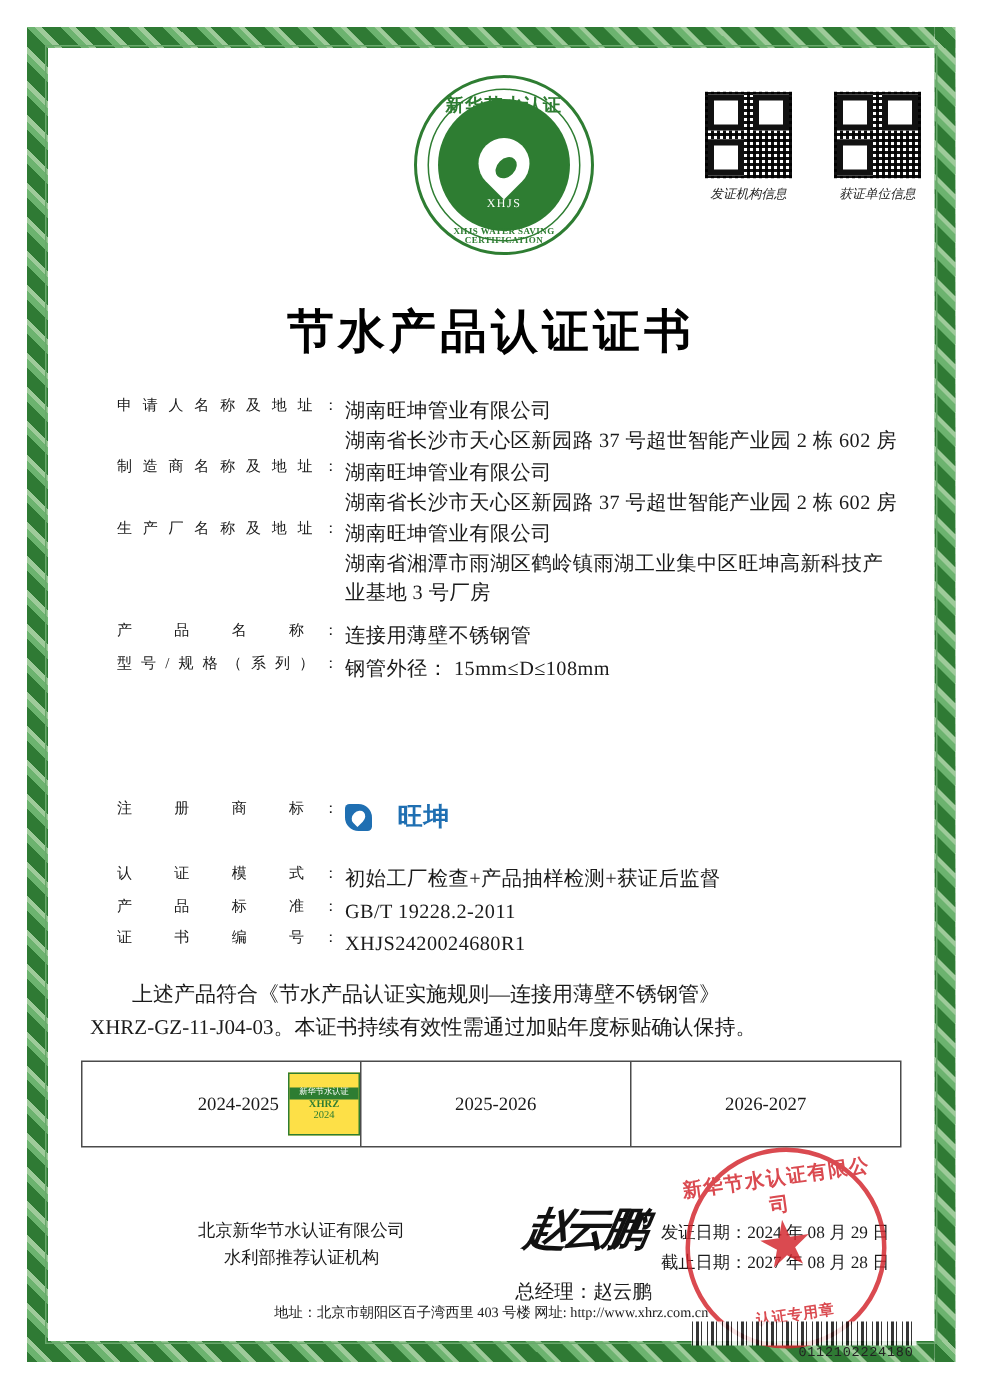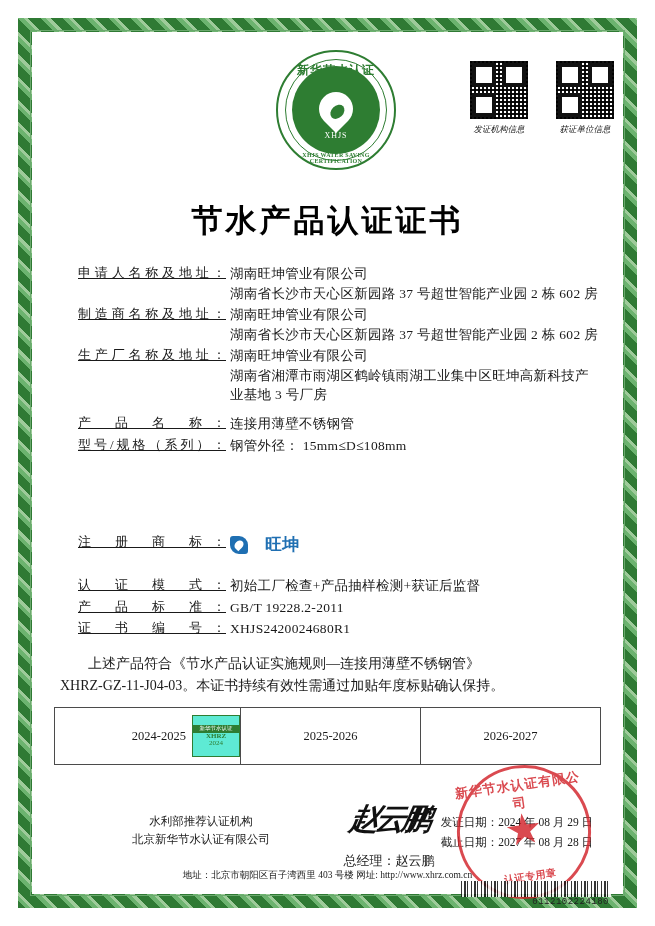--- a/index.html
+++ b/index.html
@@ -197,27 +197,26 @@
   .fields { margin: 0 20px 0 42px; }
   .row {
     display: flex;
     align-items: flex-start;
     margin-bottom: 2px;
     line-height: 1.45;
   }
   .row-label {
     width: 148px;
     flex: 0 0 148px;
-    font-size: 13px;
+    font-size: 10px;
     letter-spacing: .5px;
     text-align: justify;
     text-align-last: justify;
     padding-right: 4px;
     white-space: nowrap;
-    text-decoration: underline;
   }
   .row-label.spread {
     text-align-last: justify;
   }
   .row-value {
     flex: 1;
     font-size: 13.5px;
     letter-spacing: .3px;
   }
   .row-value .line { display: block; }
@@ -277,21 +276,21 @@
     font-size: 12.5px;
     font-family: "Liberation Serif", serif;
     position: relative;
   }
   .year-cell:last-child { border-right: none; }
   .year-stamp-cell { justify-content: flex-end; padding-left: 6px; gap: 6px; }
   .year-stamp {
     width: 46px;
     height: 40px;
     border: 1px solid #2e7d32;
-    background: #5eead4;
+    background: #fde047;
     display: flex;
     flex-direction: column;
     align-items: center;
     justify-content: center;
     line-height: 1.05;
   }
   .ys-top {
     font-size: 5.5px;
     color: #fff;
     background: #2e7d32;
@@ -538,22 +537,22 @@
     <div class="year-cell">
       <span>2025-2026</span>
     </div>
     <div class="year-cell">
       <span>2026-2027</span>
     </div>
   </div>
 
   <div class="footer">
     <div class="footer-left">
+      <div>北京新华节水认证有限公司</div>
       <div>水利部推荐认证机构</div>
-      <div>北京新华节水认证有限公司</div>
     </div>
 
     <div class="signature">
       <div class="sig-script">赵云鹏</div>
       <div class="sig-label">总经理：赵云鹏</div>
     </div>
 
     <div class="footer-right">
       <div>发证日期：2024 年 08 月 29 日</div>
       <div>截止日期：2027 年 08 月 28 日</div>

